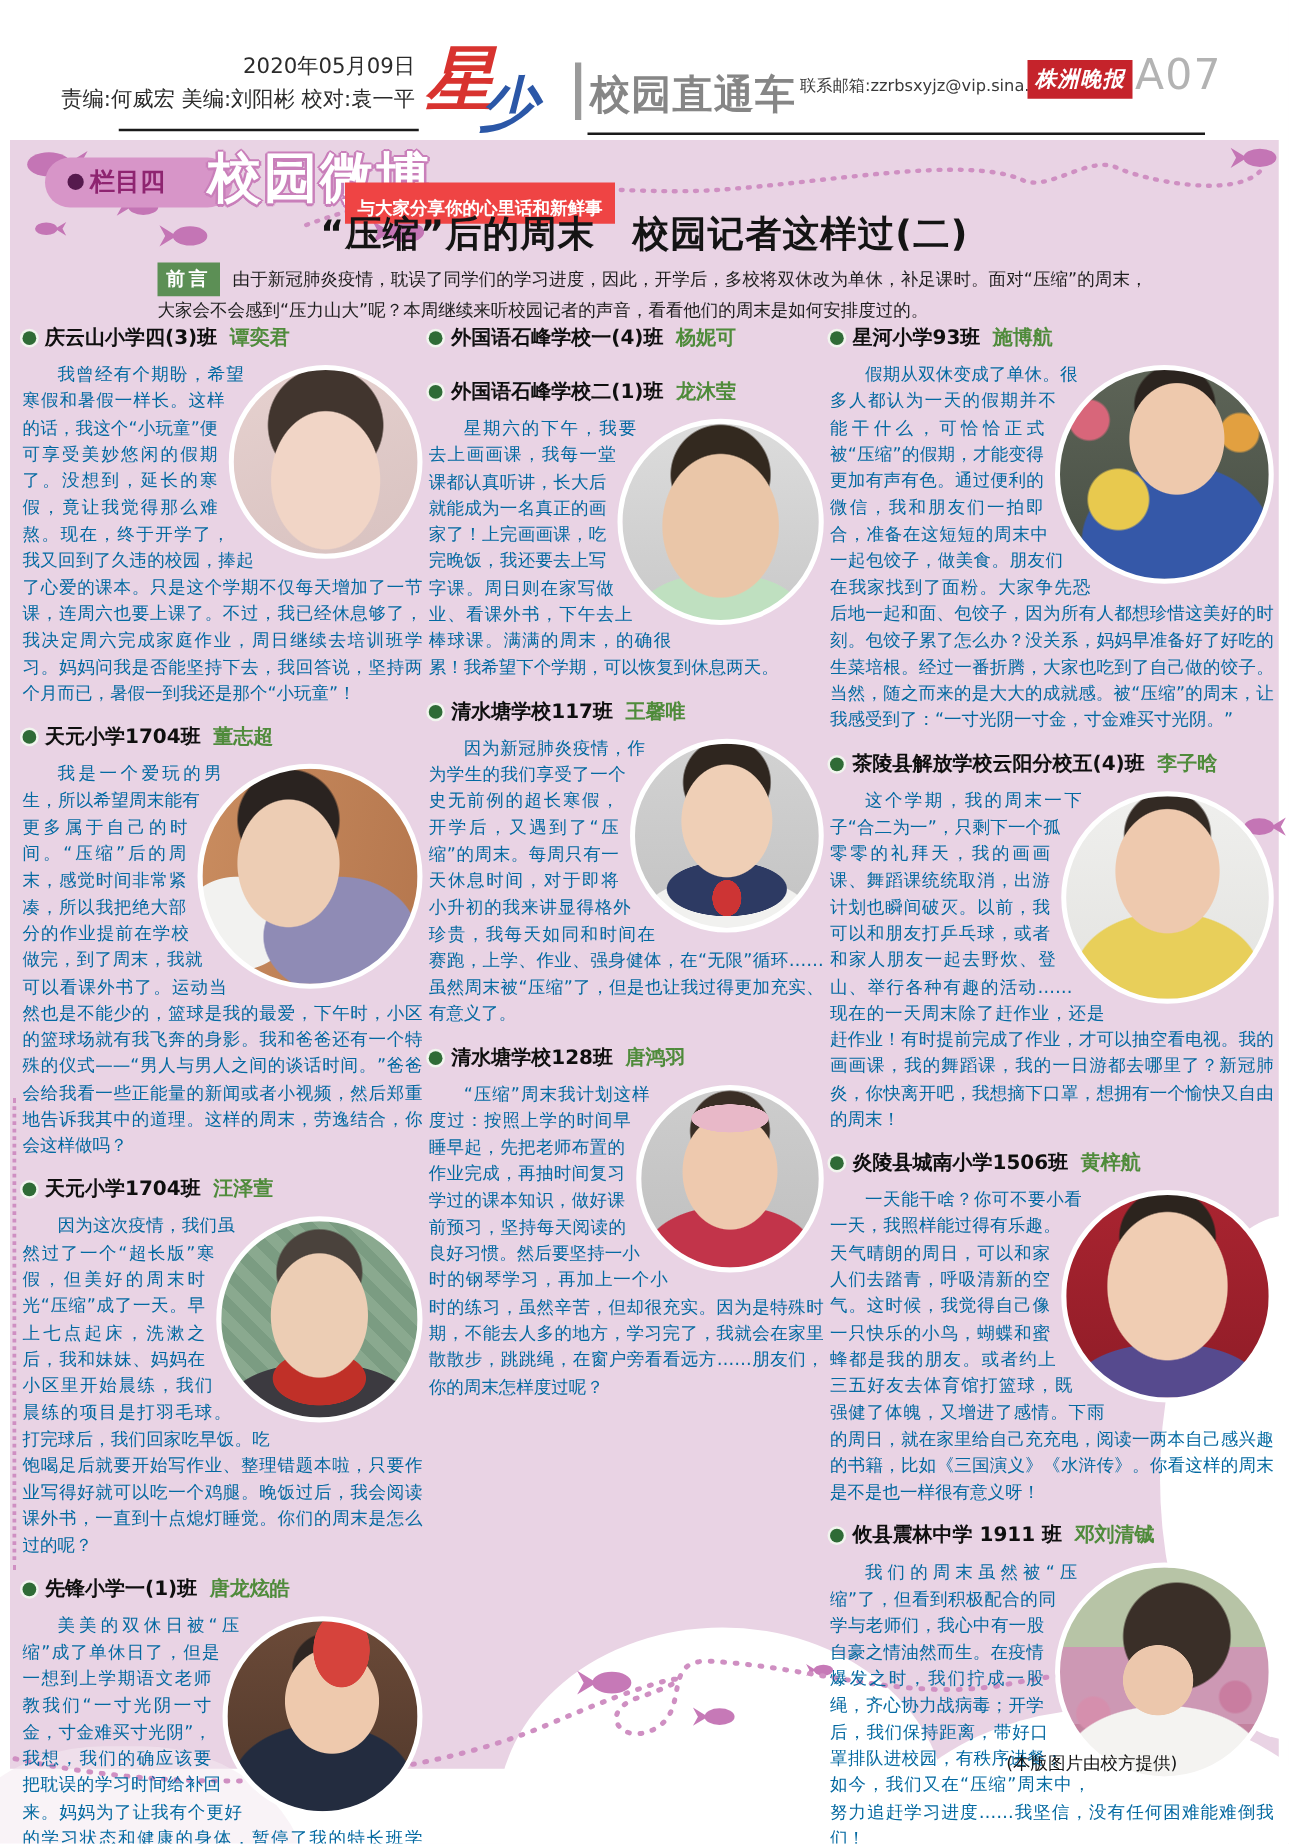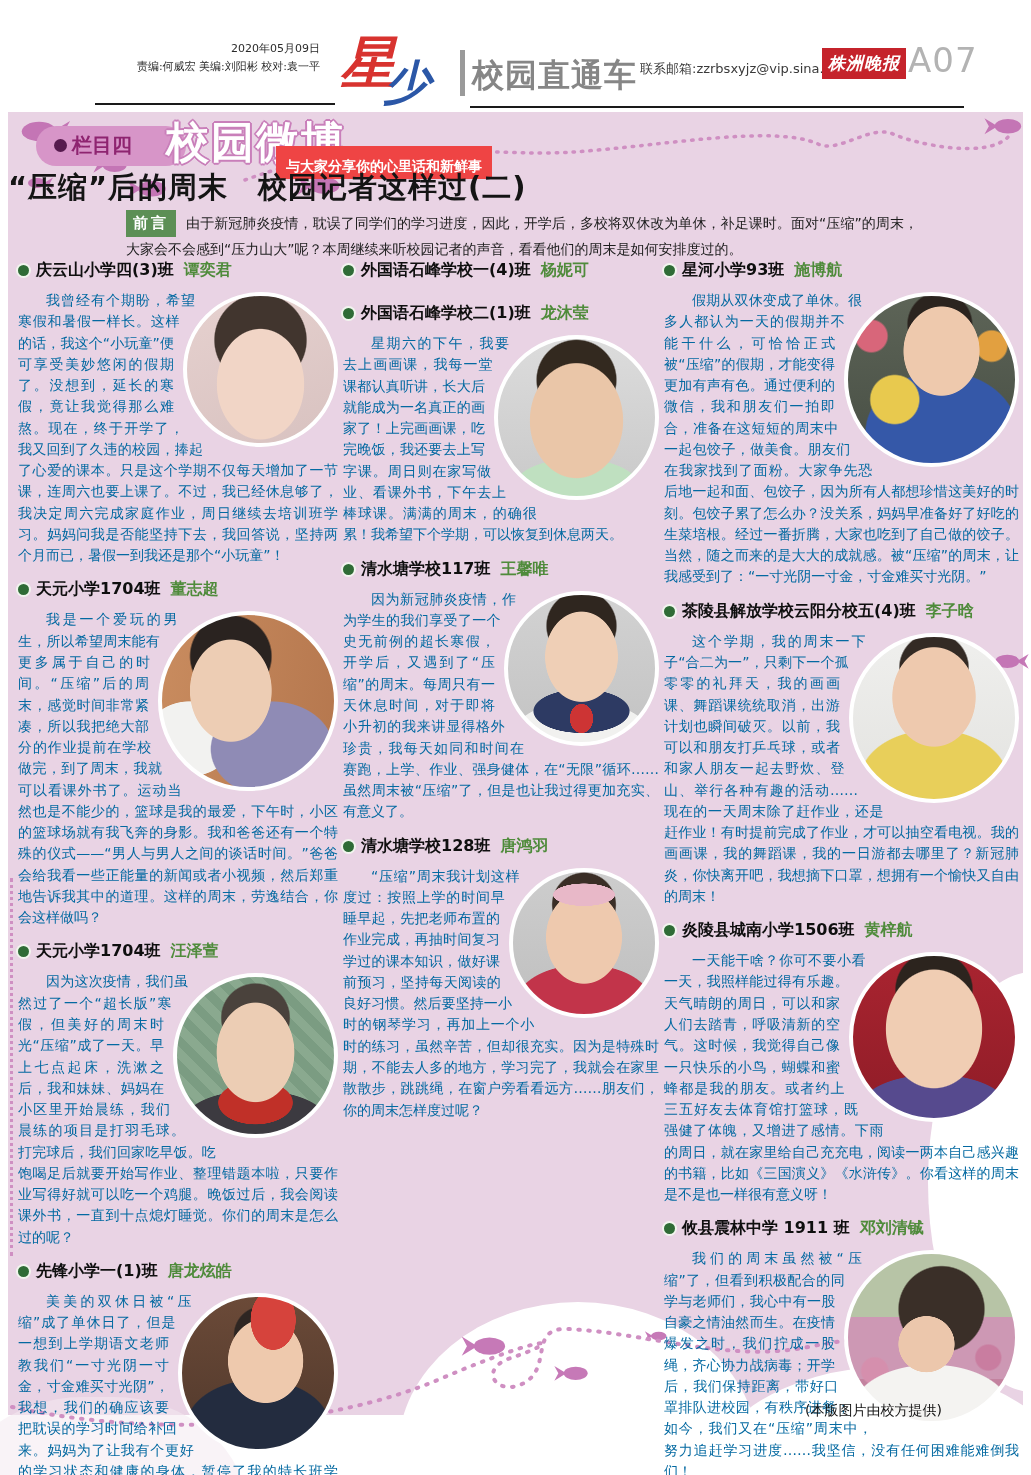--- a/index.html
+++ b/index.html
@@ -1,22 +1,22 @@
 <!DOCTYPE html>
 <html><head>
 <meta charset="utf-8">
 <style>
   * { margin:0; padding:0; box-sizing:border-box; }
   html,body { background:#ffffff; }
   .page { position:relative; width:1031px; height:1475px; background:#ffffff; overflow:hidden;
           font-family:"DejaVu Sans", sans-serif; }
 
   
-  .credits { position:absolute; left:28px; top:40px; width:292px; text-align:right;
-             font-size:11px; color:#2b2b2b; line-height:1.6; }
+  .credits { position:absolute; left:40px; top:40px; width:292px; text-align:right;
+             font-size:17px; color:#2b2b2b; line-height:1.6; }
   .rule-left { position:absolute; left:95px; top:103px; width:240px; height:2px; background:#1a1a1a; }
   .logo { position:absolute; left:340px; top:34px; width:122px; height:76px; }
   .logo-star { position:absolute; left:0; top:-8px; font-size:56px; font-weight:900; font-style:italic;
                color:#d8332f; letter-spacing:-4px; }
   .logo-rest { position:absolute; left:44px; top:18px; font-size:46px; font-weight:900; font-style:italic;
                color:#2b57a7; letter-spacing:-3px; }
   .section-bar { position:absolute; left:460px; top:50px; width:5px; height:46px; background:#9a9a9a; }
   .section-title { position:absolute; left:472px; top:54px; font-size:32px; font-weight:800;
                    color:#868686; letter-spacing:1px; }
   .contact { position:absolute; left:640px; top:60px; font-size:13px; color:#3a3a3a; }
@@ -42,21 +42,21 @@
                        background:#d795c8; border-radius:22px; z-index:1; }
   .column-label { position:absolute; left:46px; top:20px; z-index:2; font-size:20px; font-weight:900;
                   color:#8e2470; display:flex; align-items:center; gap:5px; }
   .label-dot { width:13px; height:13px; border-radius:50%; background:#561a4e; display:inline-block; }
   .column-title { position:absolute; left:158px; top:2px; z-index:2; font-size:43px; font-weight:900;
                   color:#ffffff; letter-spacing:2px;
                   text-shadow:-2px 0 #c97fba, 2px 0 #c97fba, 0 -2px #c97fba, 0 2px #c97fba,
                               -1px -1px #c97fba, 1px 1px #c97fba, -1px 1px #c97fba, 1px -1px #c97fba; }
   .subtitle-box { position:absolute; left:268px; top:34px; z-index:2; background:#ef4444; color:#ffffff;
                   font-size:14px; font-weight:700; padding:12px 10px 3px; }
-  .main-title { position:absolute; left:0; top:56px; width:100%; z-index:2; 
+  .main-title { position:absolute; left:0; top:56px; width:100%; z-index:2; text-align:center;
                 font-size:29px; font-weight:900; color:#141414; letter-spacing:1px; }
 
   .foreword { position:absolute; left:118px; top:98px; width:792px; z-index:2;
               font-size:14px; line-height:1.75; color:#1d1d1d; text-align:justify; }
   .foreword-label { display:inline-block; background:#5c8f55; color:#ffffff; font-weight:800;
                     font-size:15px; padding:0 7px 1px; margin-right:10px; letter-spacing:3px; }
 
   
   .columns { position:absolute; left:10px; top:148px; width:1001px; z-index:2;
              display:grid; grid-template-columns:320px 316px 355px; column-gap:5px; }

